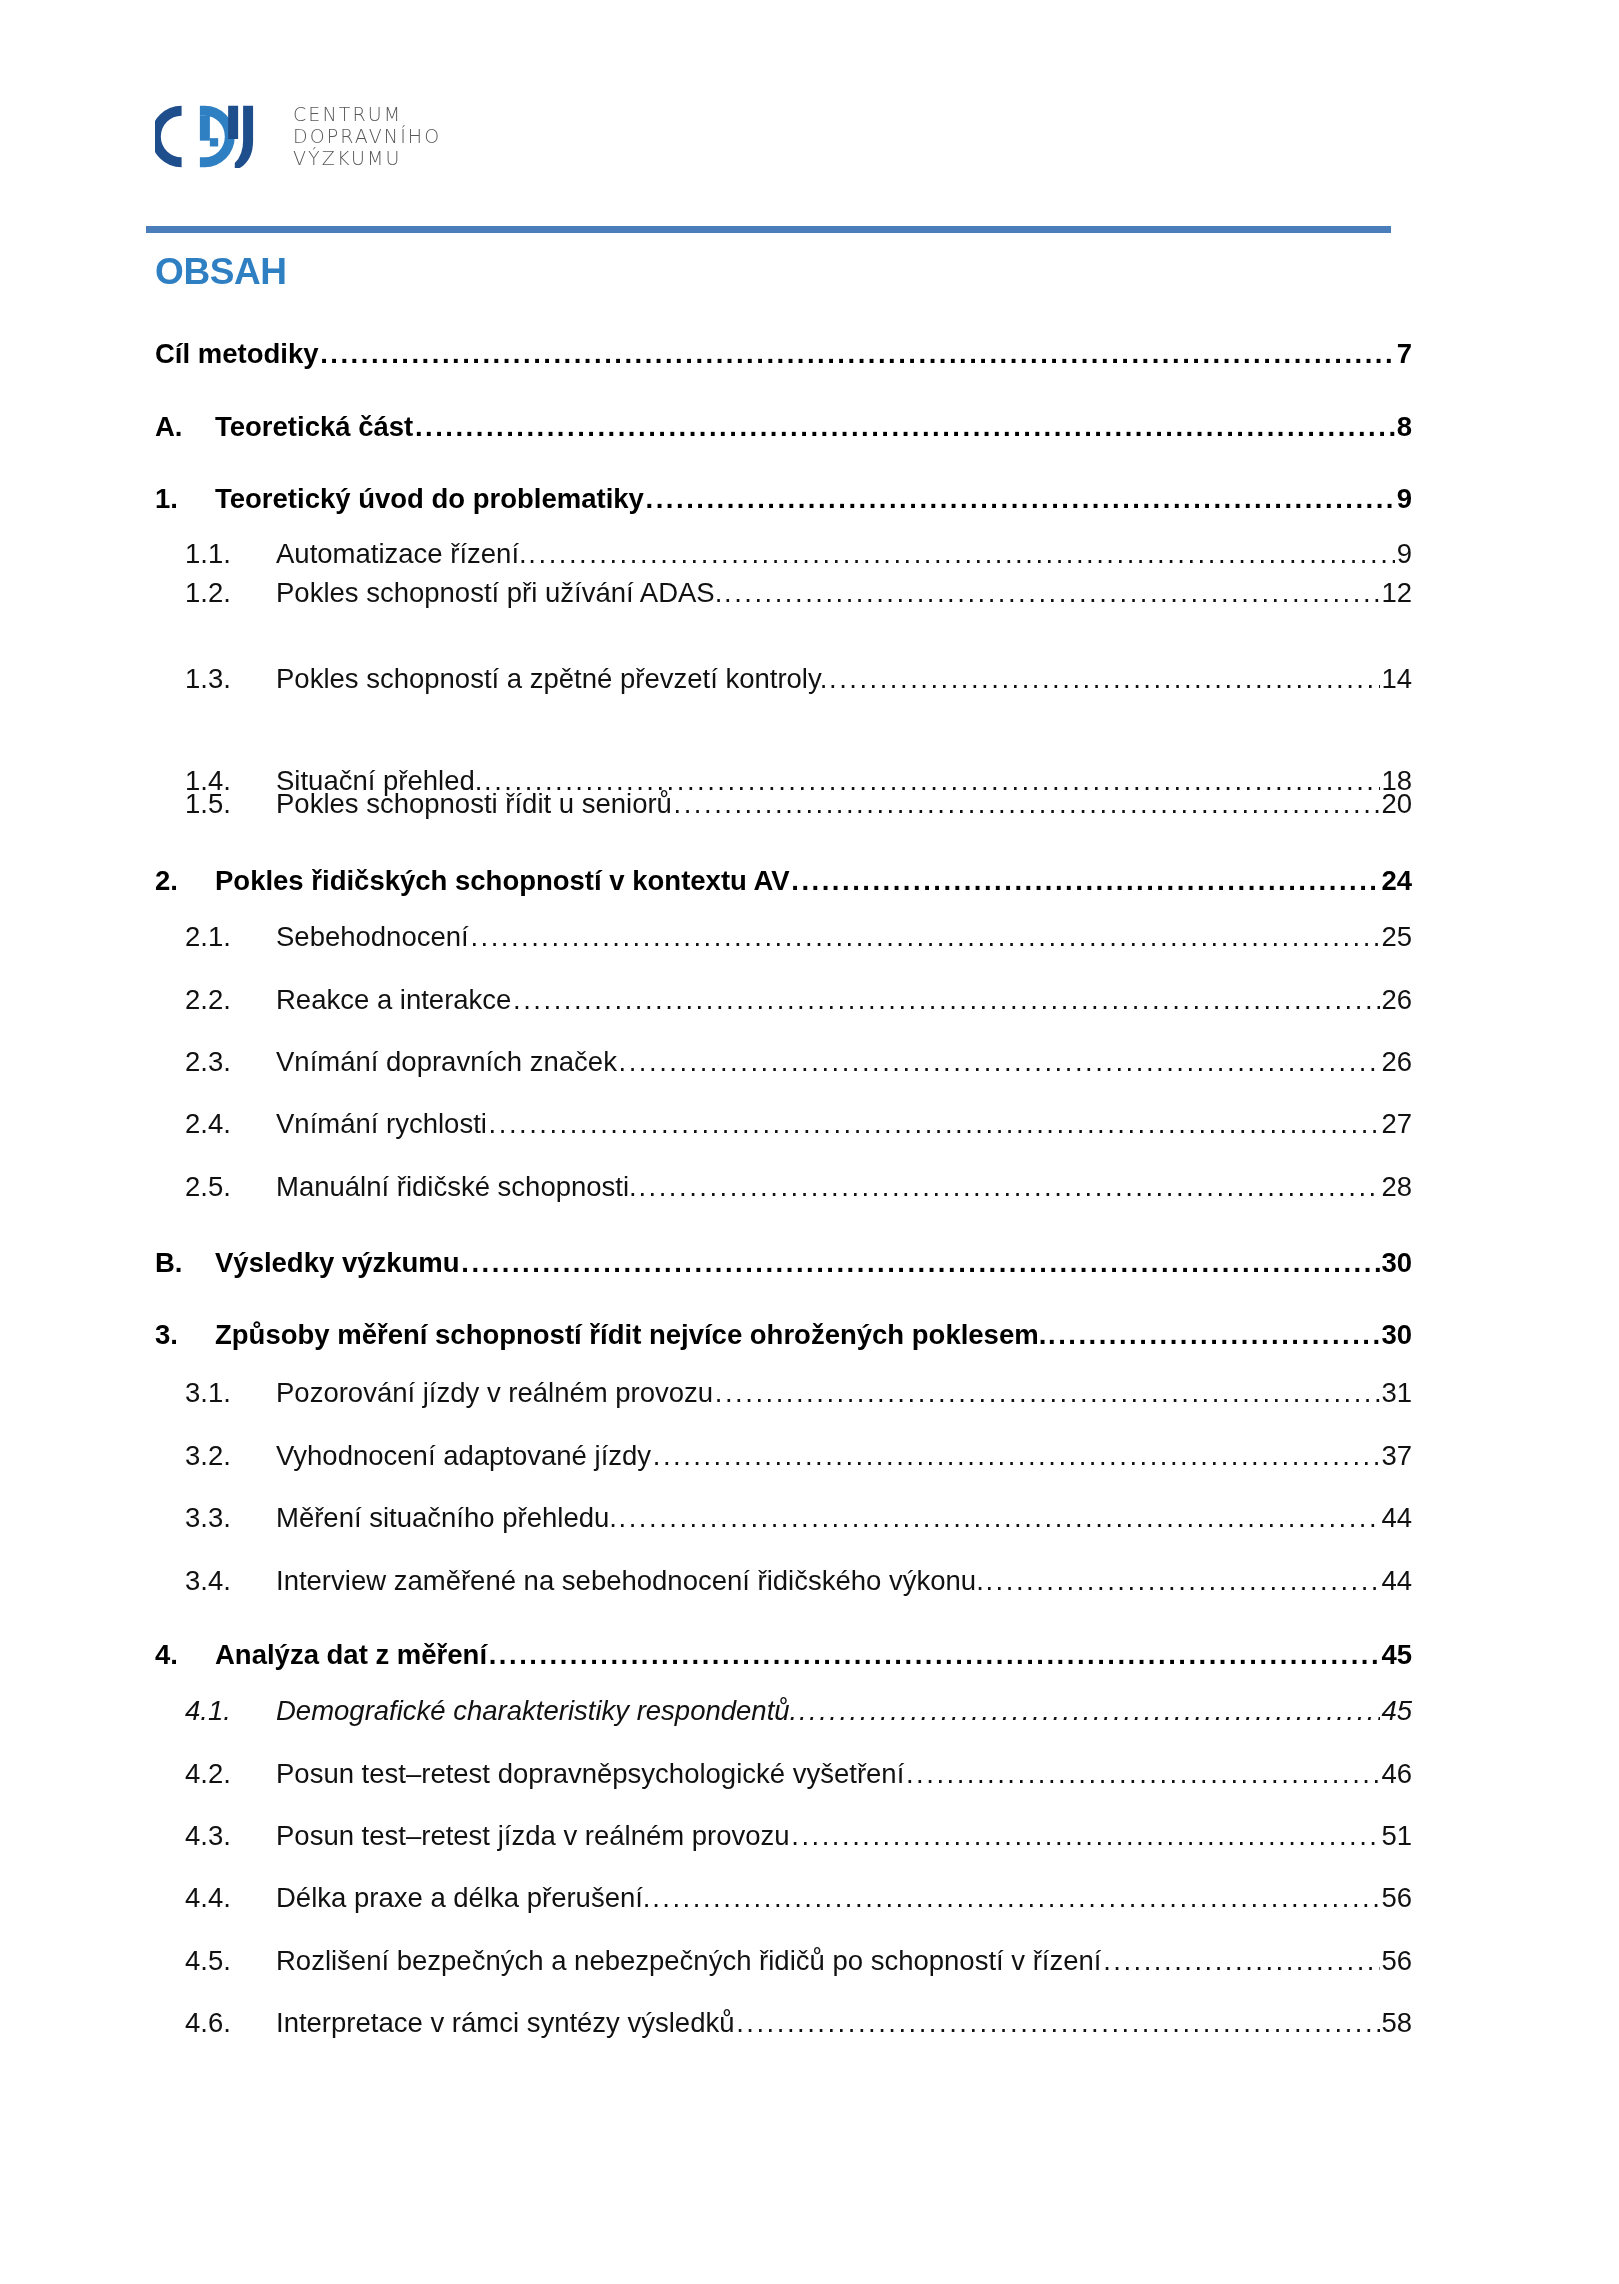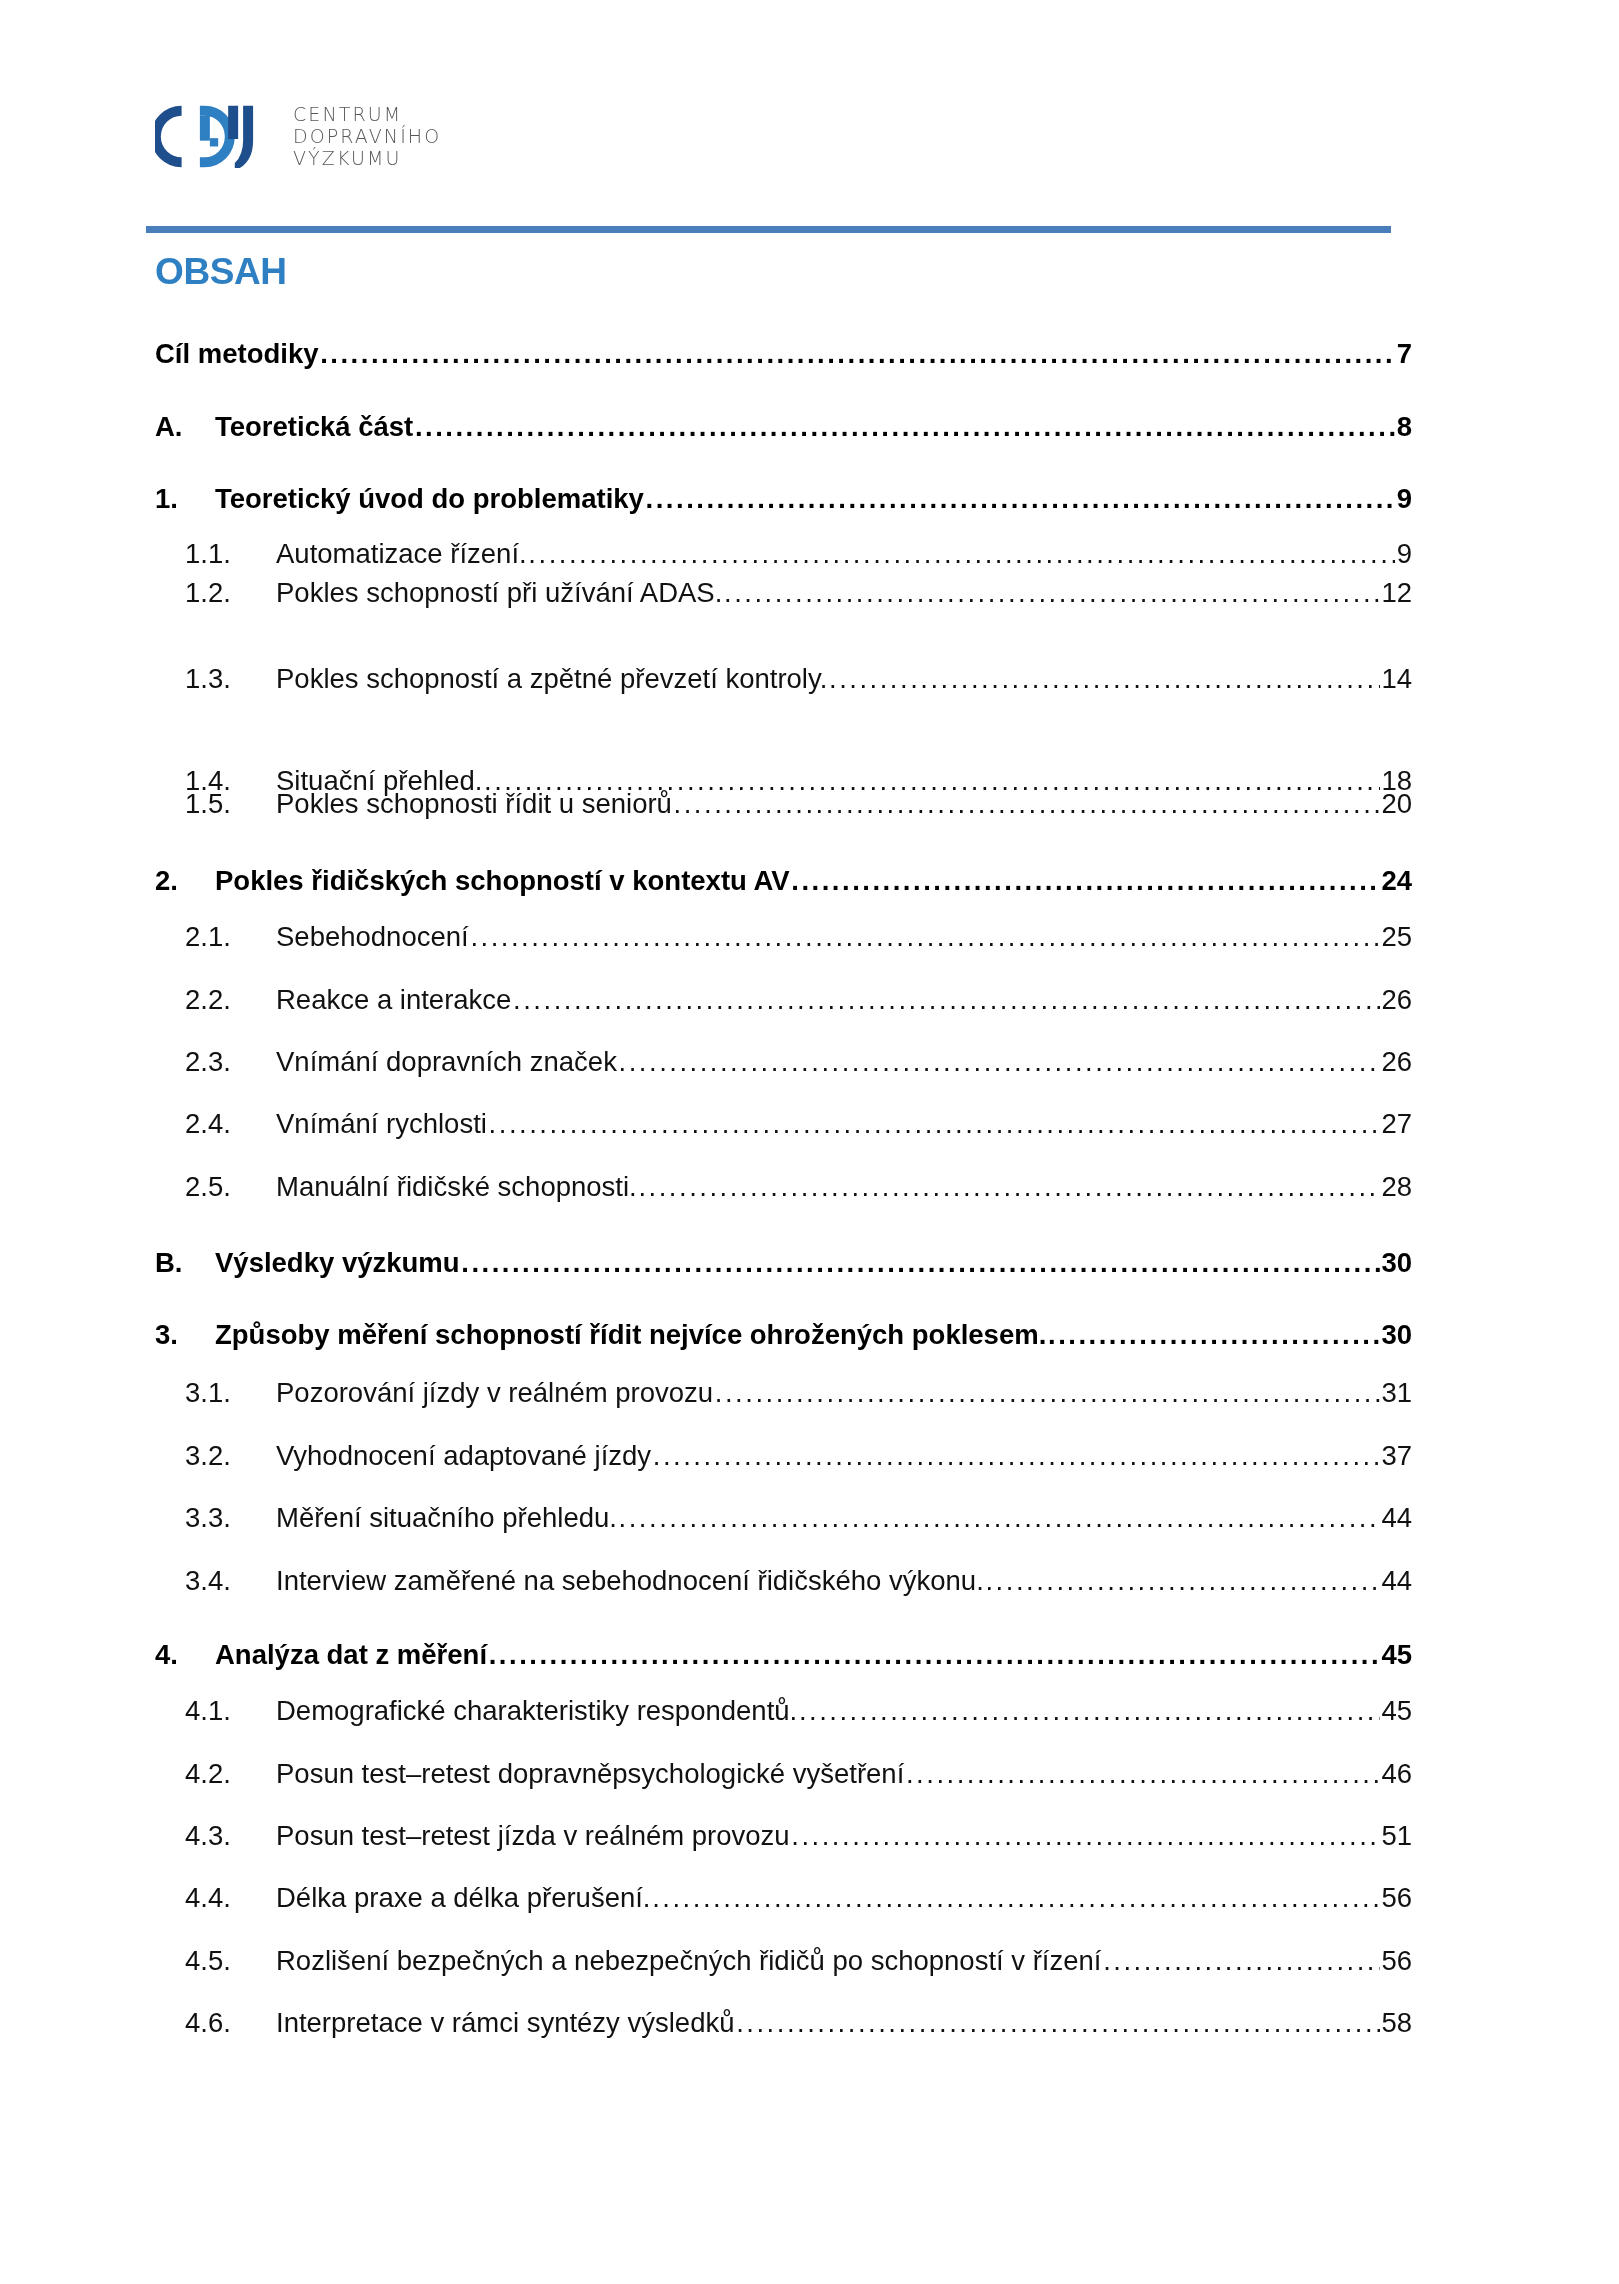--- a/index.html
+++ b/index.html
@@ -166,21 +166,21 @@
       <span class="label">Interview zaměřené na sebehodnocení řidičského výkonu.</span>
       <span class="leader"></span>
       <span class="page">44</span>
     </div>
     <div class="toc-row lvl1" style="top: 1636px;">
       <span class="num">4.</span>
       <span class="label">Analýza dat z měření</span>
       <span class="leader"></span>
       <span class="page">45</span>
     </div>
-    <div class="toc-row lvl2" style="top: 1692px;">
+    <div class="toc-row lvl2" style="top: 1692px; font-style: italic;">
       <span class="num">4.1.</span>
       <span class="label">Demografické charakteristiky respondentů.</span>
       <span class="leader"></span>
       <span class="page">45</span>
     </div>
     <div class="toc-row lvl2" style="top: 1755px;">
       <span class="num">4.2.</span>
       <span class="label">Posun test–retest dopravněpsychologické vyšetření</span>
       <span class="leader"></span>
       <span class="page">46</span>

